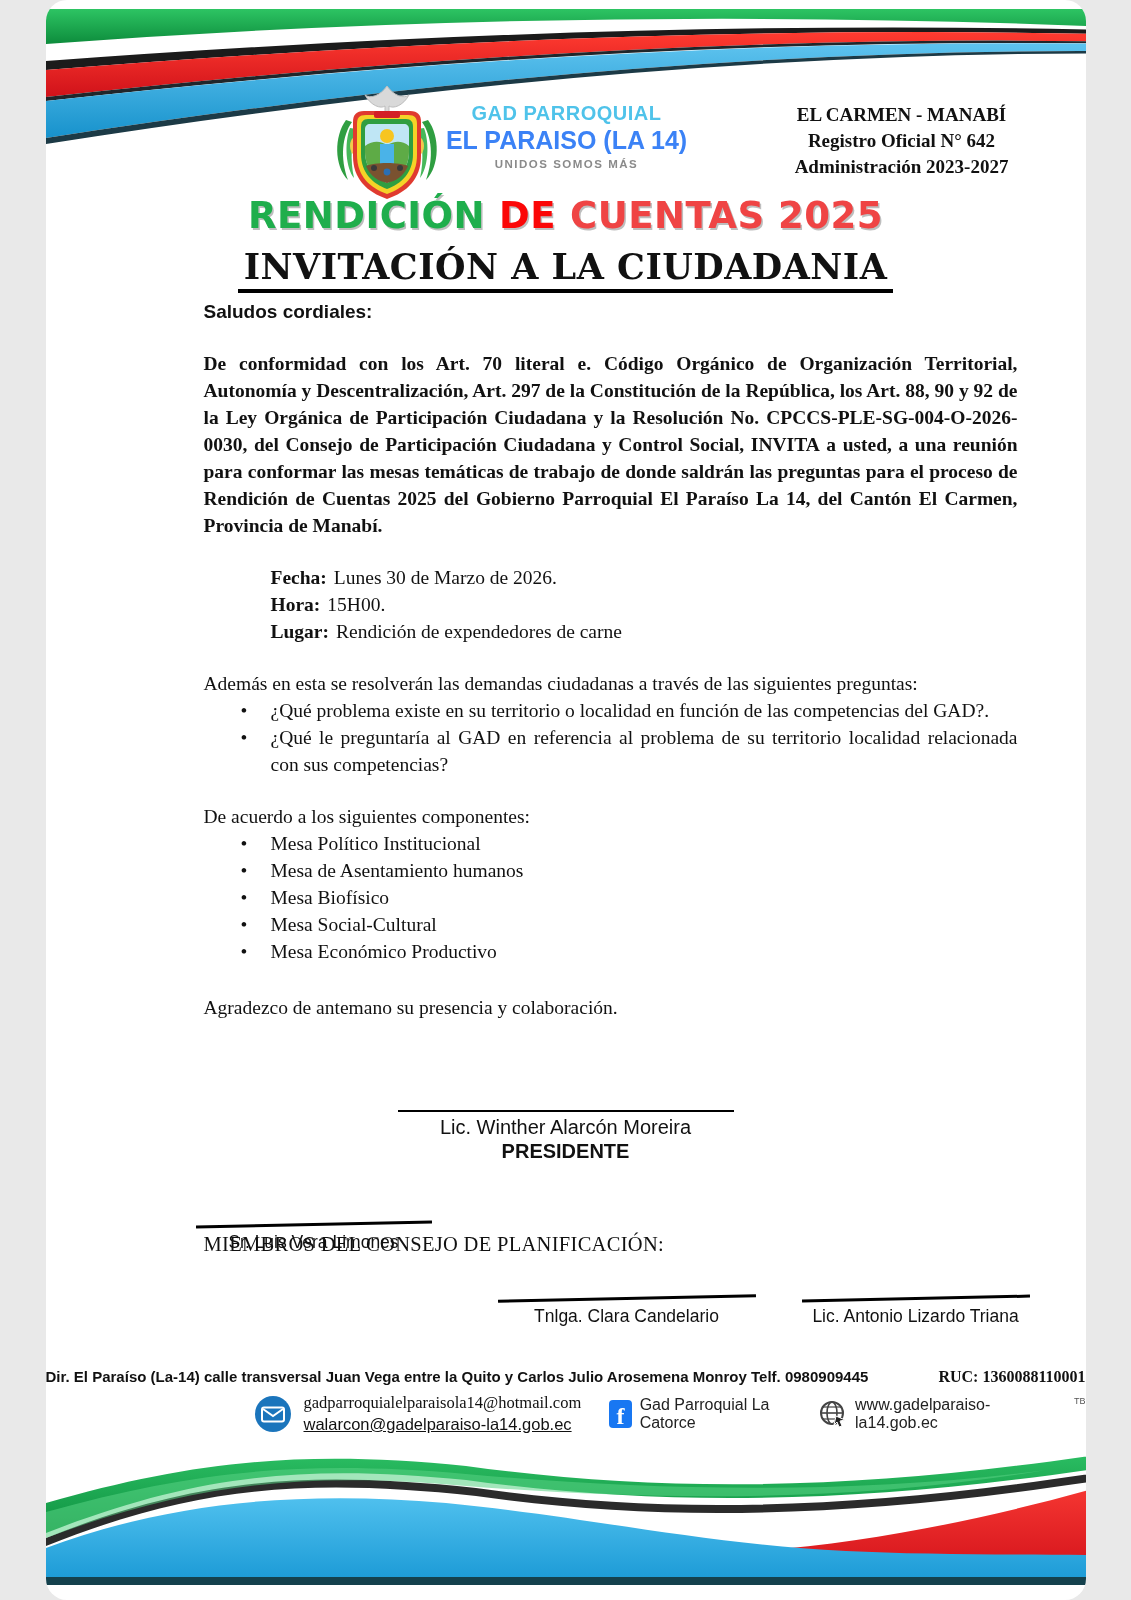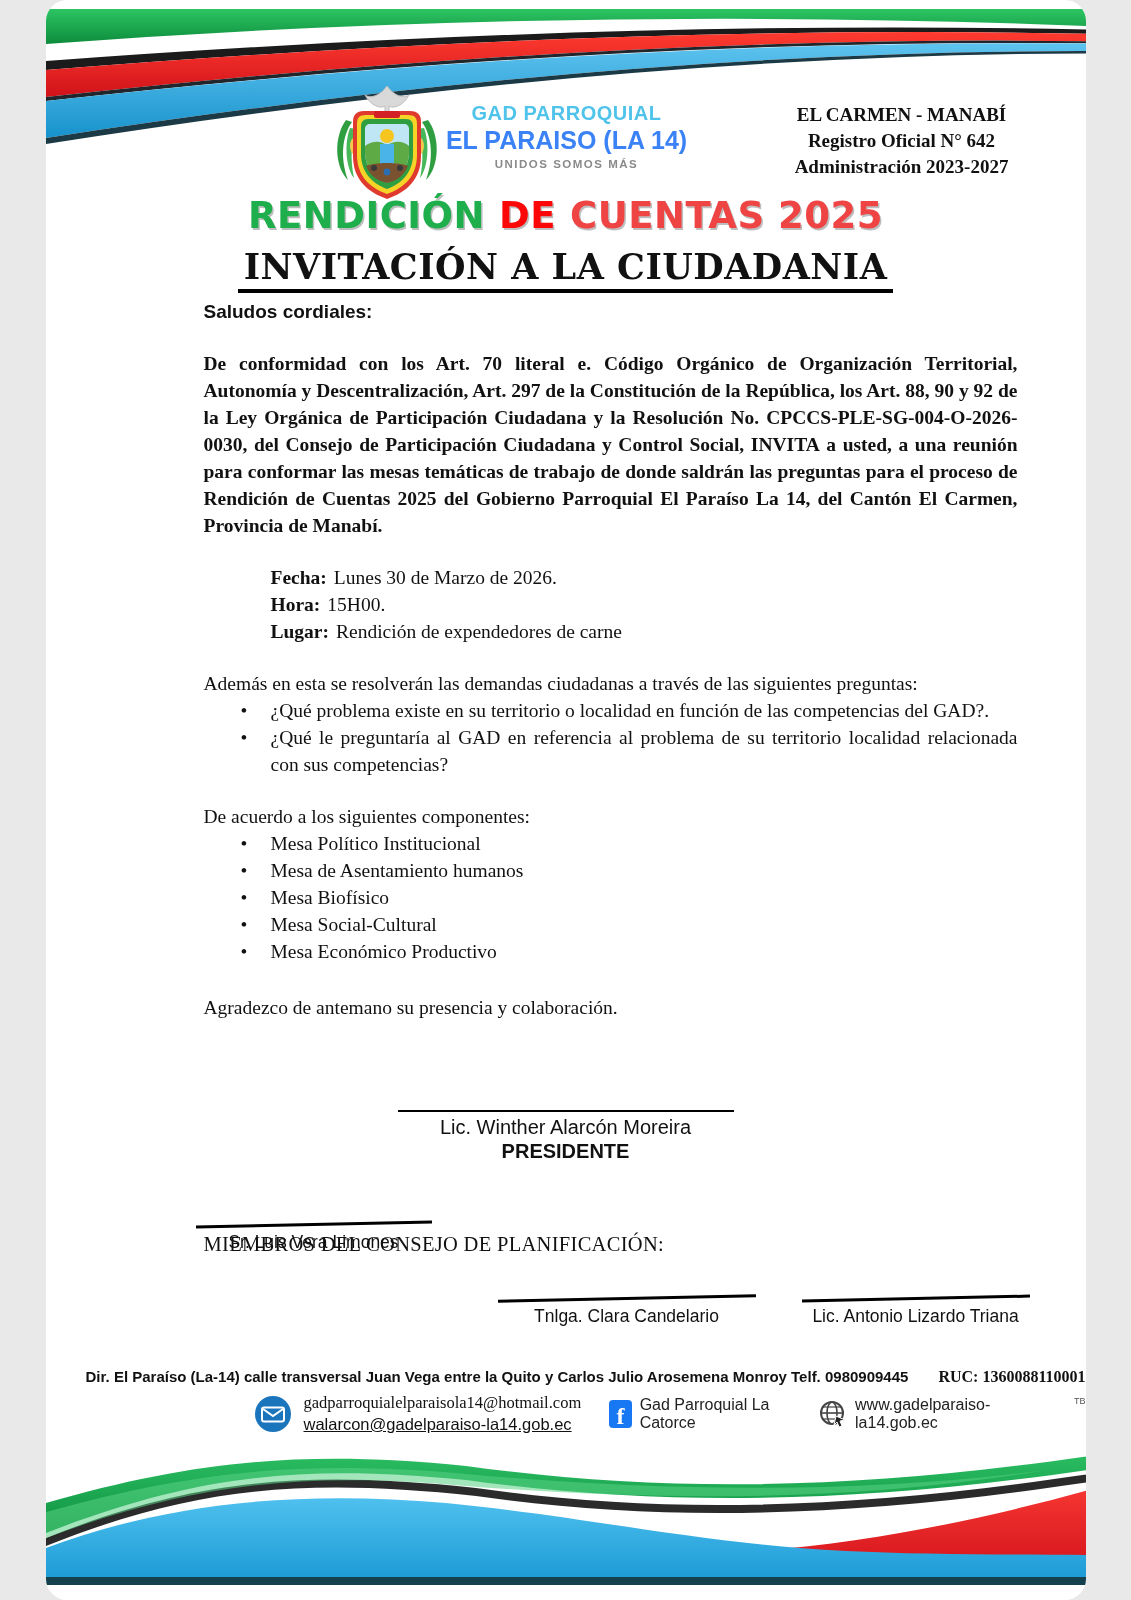--- a/index.html
+++ b/index.html
@@ -50,21 +50,21 @@
   .sig-name{margin-top:4px;}
   .sig-role{font-weight:bold;margin-top:1px;}
   .council-heading{position:absolute;left:158px;top:1233px;font-size:20.5px;letter-spacing:.3px;}
   .member{position:absolute;text-align:center;font-family:"Liberation Sans",sans-serif;font-size:17.5px;white-space:nowrap;}
   .member .m-line{border-top:3px solid #000;height:0;margin-bottom:6px;transform:rotate(-1.2deg);}
   .member-1{left:150px;top:1223px;width:236px;}
   .member-2{left:452px;top:1297px;width:258px;}
   .member-3{left:756px;top:1297px;width:228px;}
 
   
-  .footer-line1{position:absolute;top:1368px;left:0;width:100%;display:flex;justify-content:flex-end;
+  .footer-line1{position:absolute;top:1368px;left:0;width:100%;display:flex;justify-content:space-between;
                 align-items:baseline;gap:30px;}
   .f-address{font-family:"Liberation Sans",sans-serif;font-weight:bold;font-size:15px;}
   .f-ruc{font-family:"Liberation Serif",serif;font-weight:bold;font-size:16px;}
   .footer-line2{position:absolute;top:1392px;left:208px;display:flex;align-items:center;gap:12px;}
   .mail-badge{width:38px;height:38px;flex:0 0 38px;}
   .emails{line-height:1.32;}
   .email1{font-family:"Liberation Serif",serif;font-size:16.5px;}
   .email2{font-family:"Liberation Sans",sans-serif;font-size:16.5px;text-decoration:underline;}
   .fb-wrap{display:flex;align-items:center;gap:8px;margin-left:16px;}
   .fb-icon{width:28px;height:28px;background:#1877f2;border-radius:4px;color:#fff;

